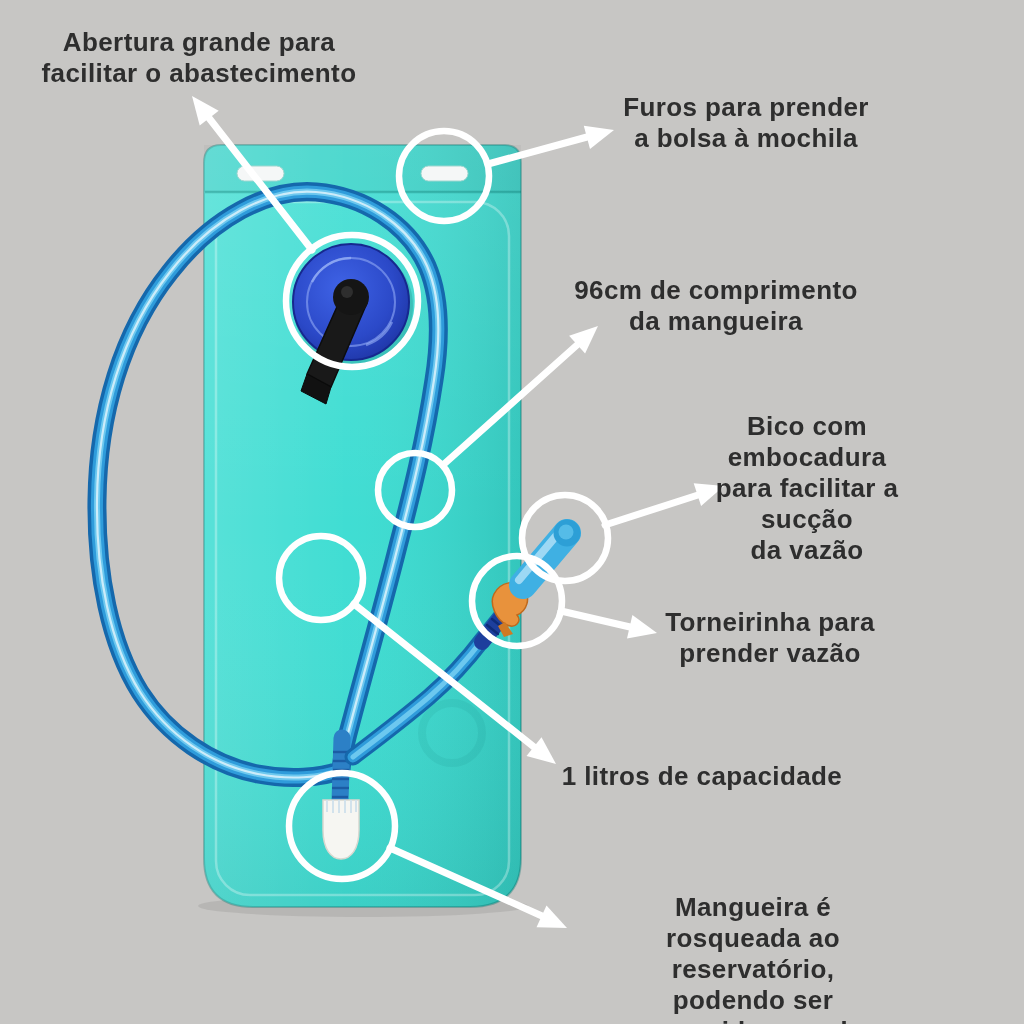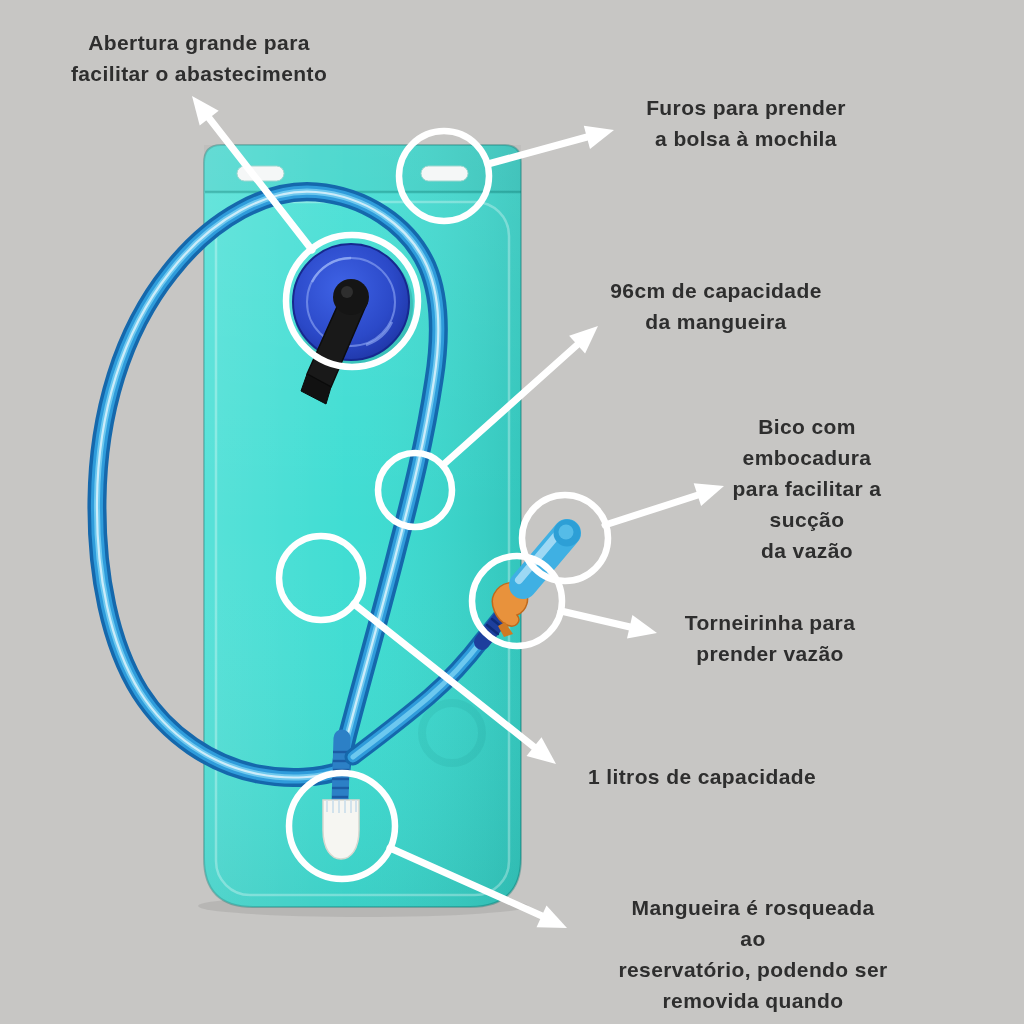--- a/index.html
+++ b/index.html
@@ -9,21 +9,21 @@
     background:#c7c6c4;
     overflow:hidden;
     font-family:"Liberation Sans", sans-serif;
   }
   .stage svg{position:absolute;left:0;top:0;}
   .callout{
     position:absolute;
     transform:translateX(-50%);
     text-align:center;
     color:#2e2e2e;
-    font-size:21px;
+    font-size:26px;
     font-weight:700;
     line-height:31px;
     letter-spacing:0.4px;
     white-space:pre-line;
   }
 </style>
 </head>
 <body>
 
 <div class="stage">
@@ -173,21 +173,21 @@
         <line x1="390" y1="848" x2="542" y2="916"></line>
         <polygon points="567,928 546.5,905.5 536.5,927.3" stroke="none"></polygon>
       </g>
     </g>
   </svg>
 
   <div class="callout" style="left:199px; top:27px;">Abertura grande para
 facilitar o abastecimento</div>
   <div class="callout" style="left:746px; top:92px;">Furos para prender
 a bolsa à mochila</div>
-  <div class="callout" style="left:716px; top:275px;">96cm de capacidade
+  <div class="callout" style="left:716px; top:275px;">96cm de comprimento
 da mangueira</div>
   <div class="callout" style="left:807px; top:411px;">Bico com embocadura
 para facilitar a sucção
 da vazão</div>
   <div class="callout" style="left:770px; top:607px;">Torneirinha para
 prender vazão</div>
   <div class="callout" style="left:702px; top:761px;">1 litros de capacidade</div>
   <div class="callout" style="left:753px; top:892px;">Mangueira é rosqueada ao
 reservatório, podendo ser
 removida quando necessário</div>

